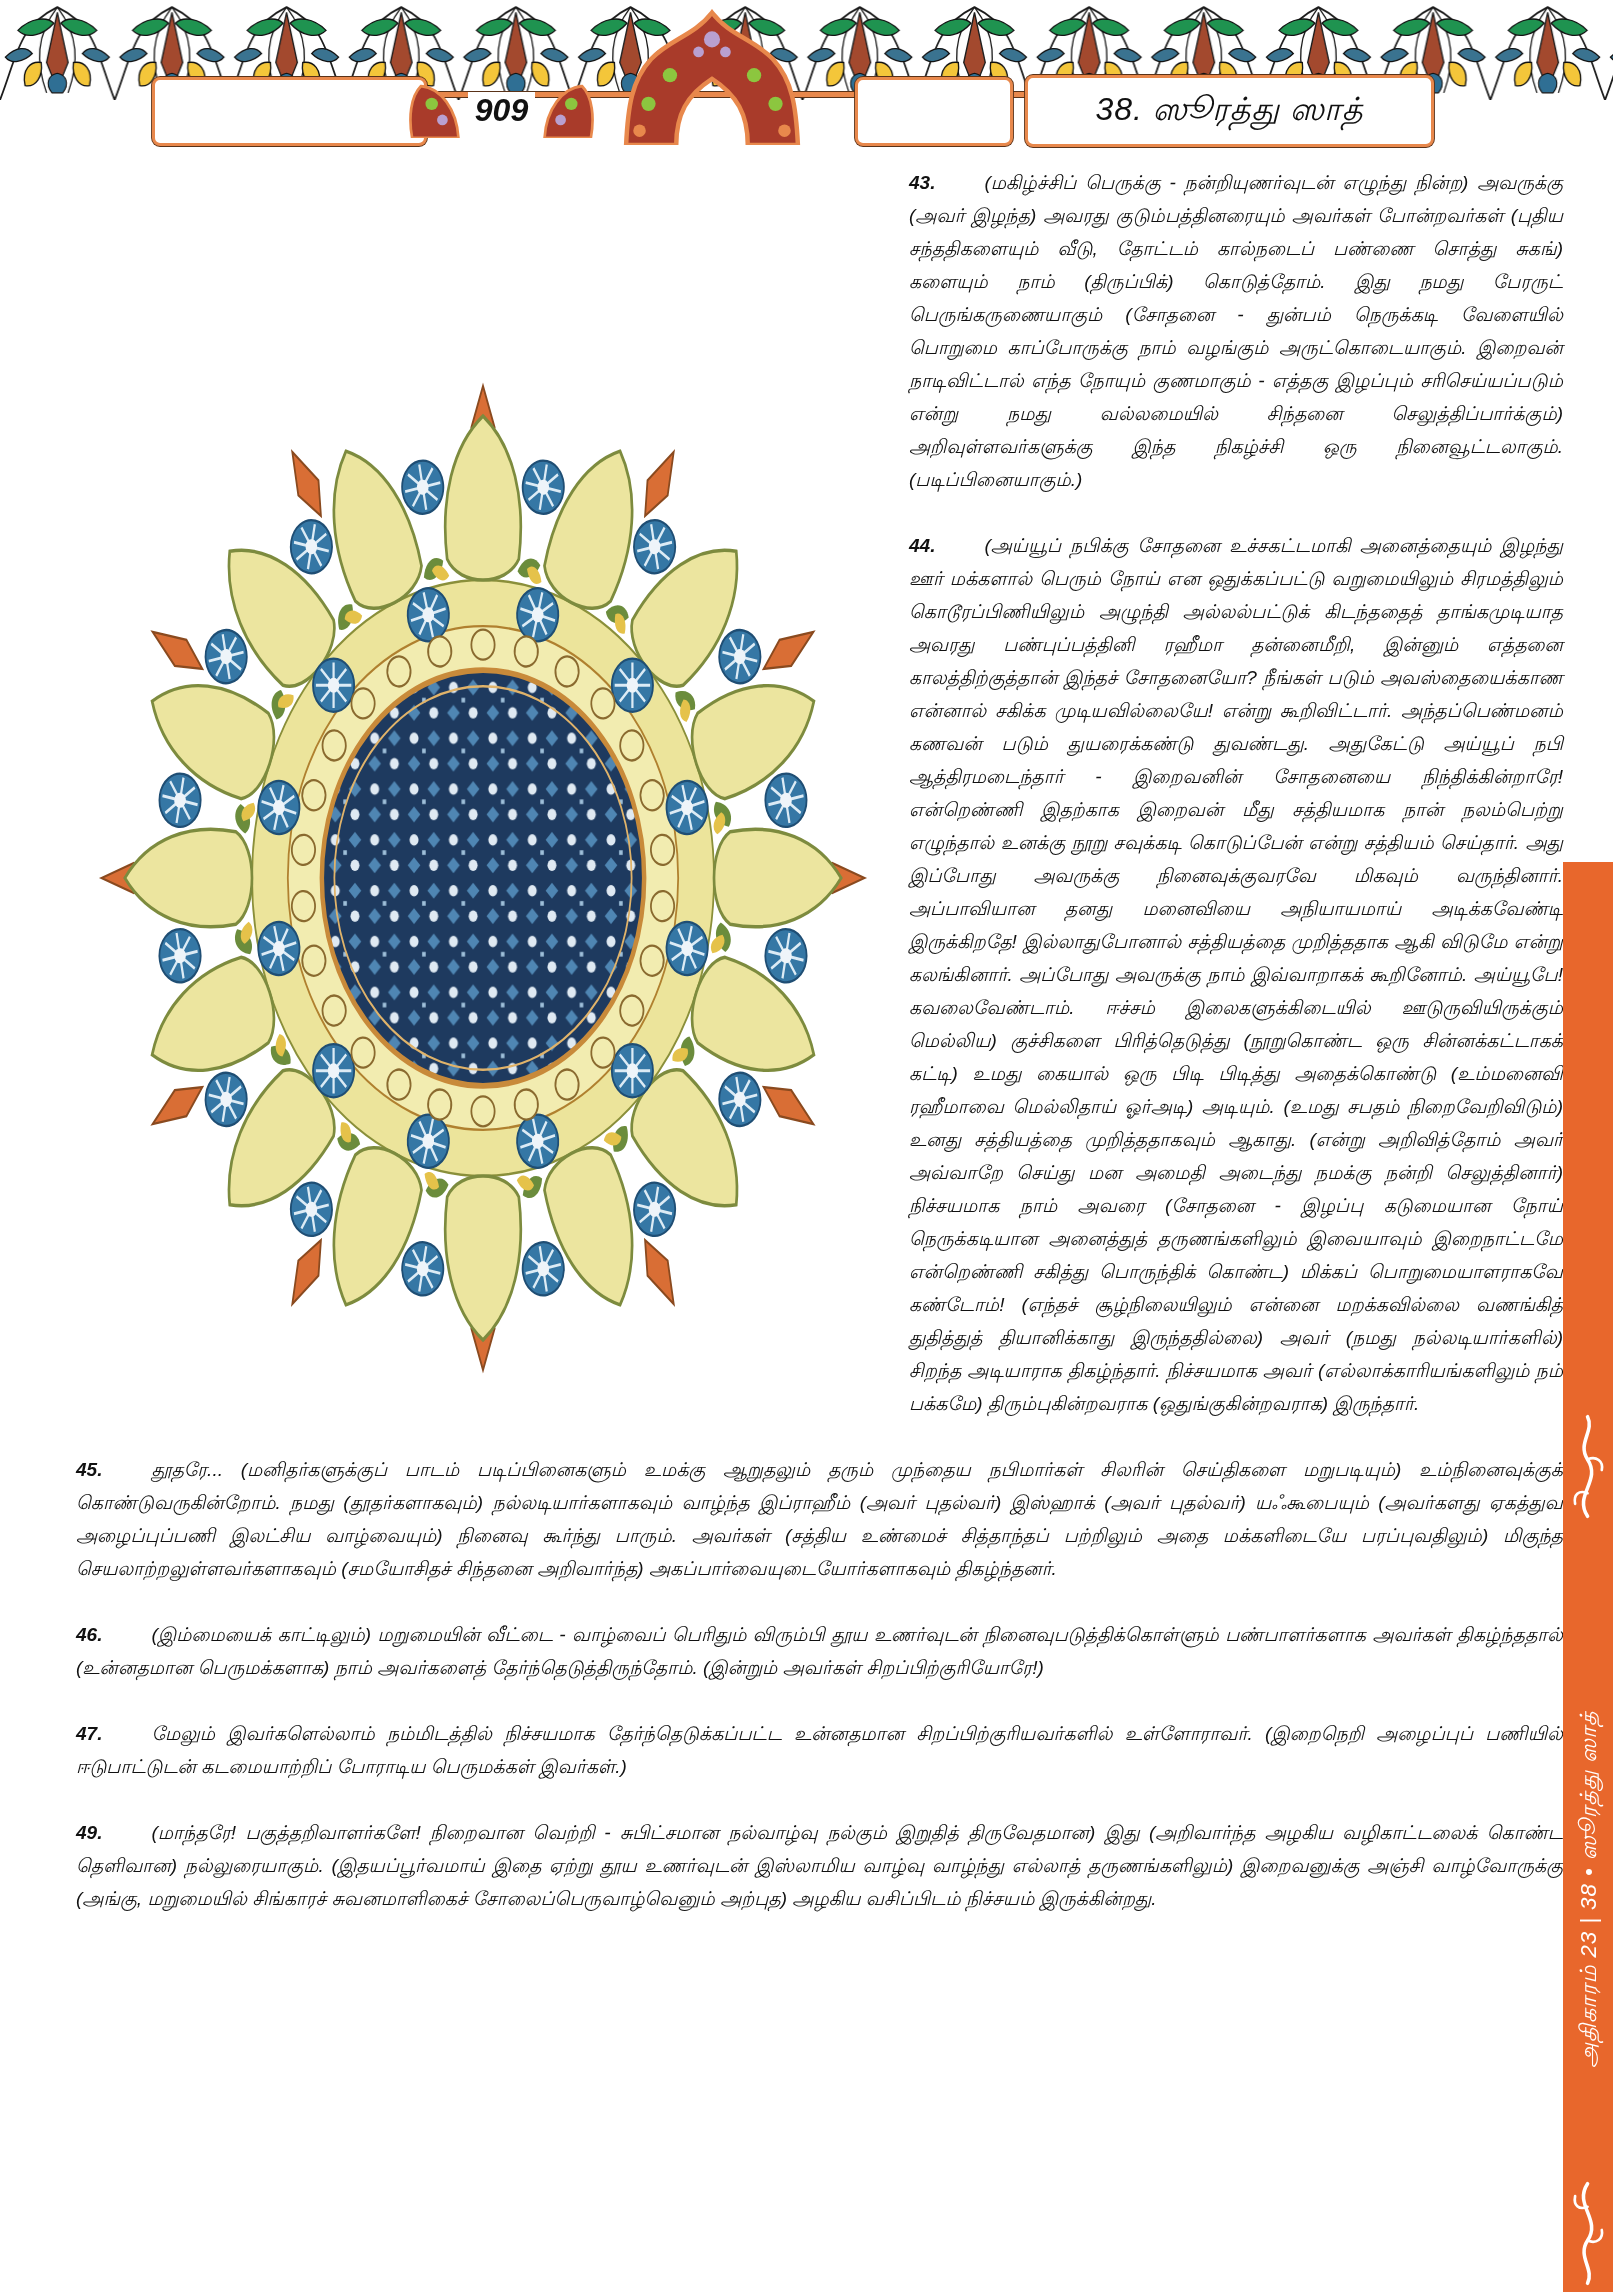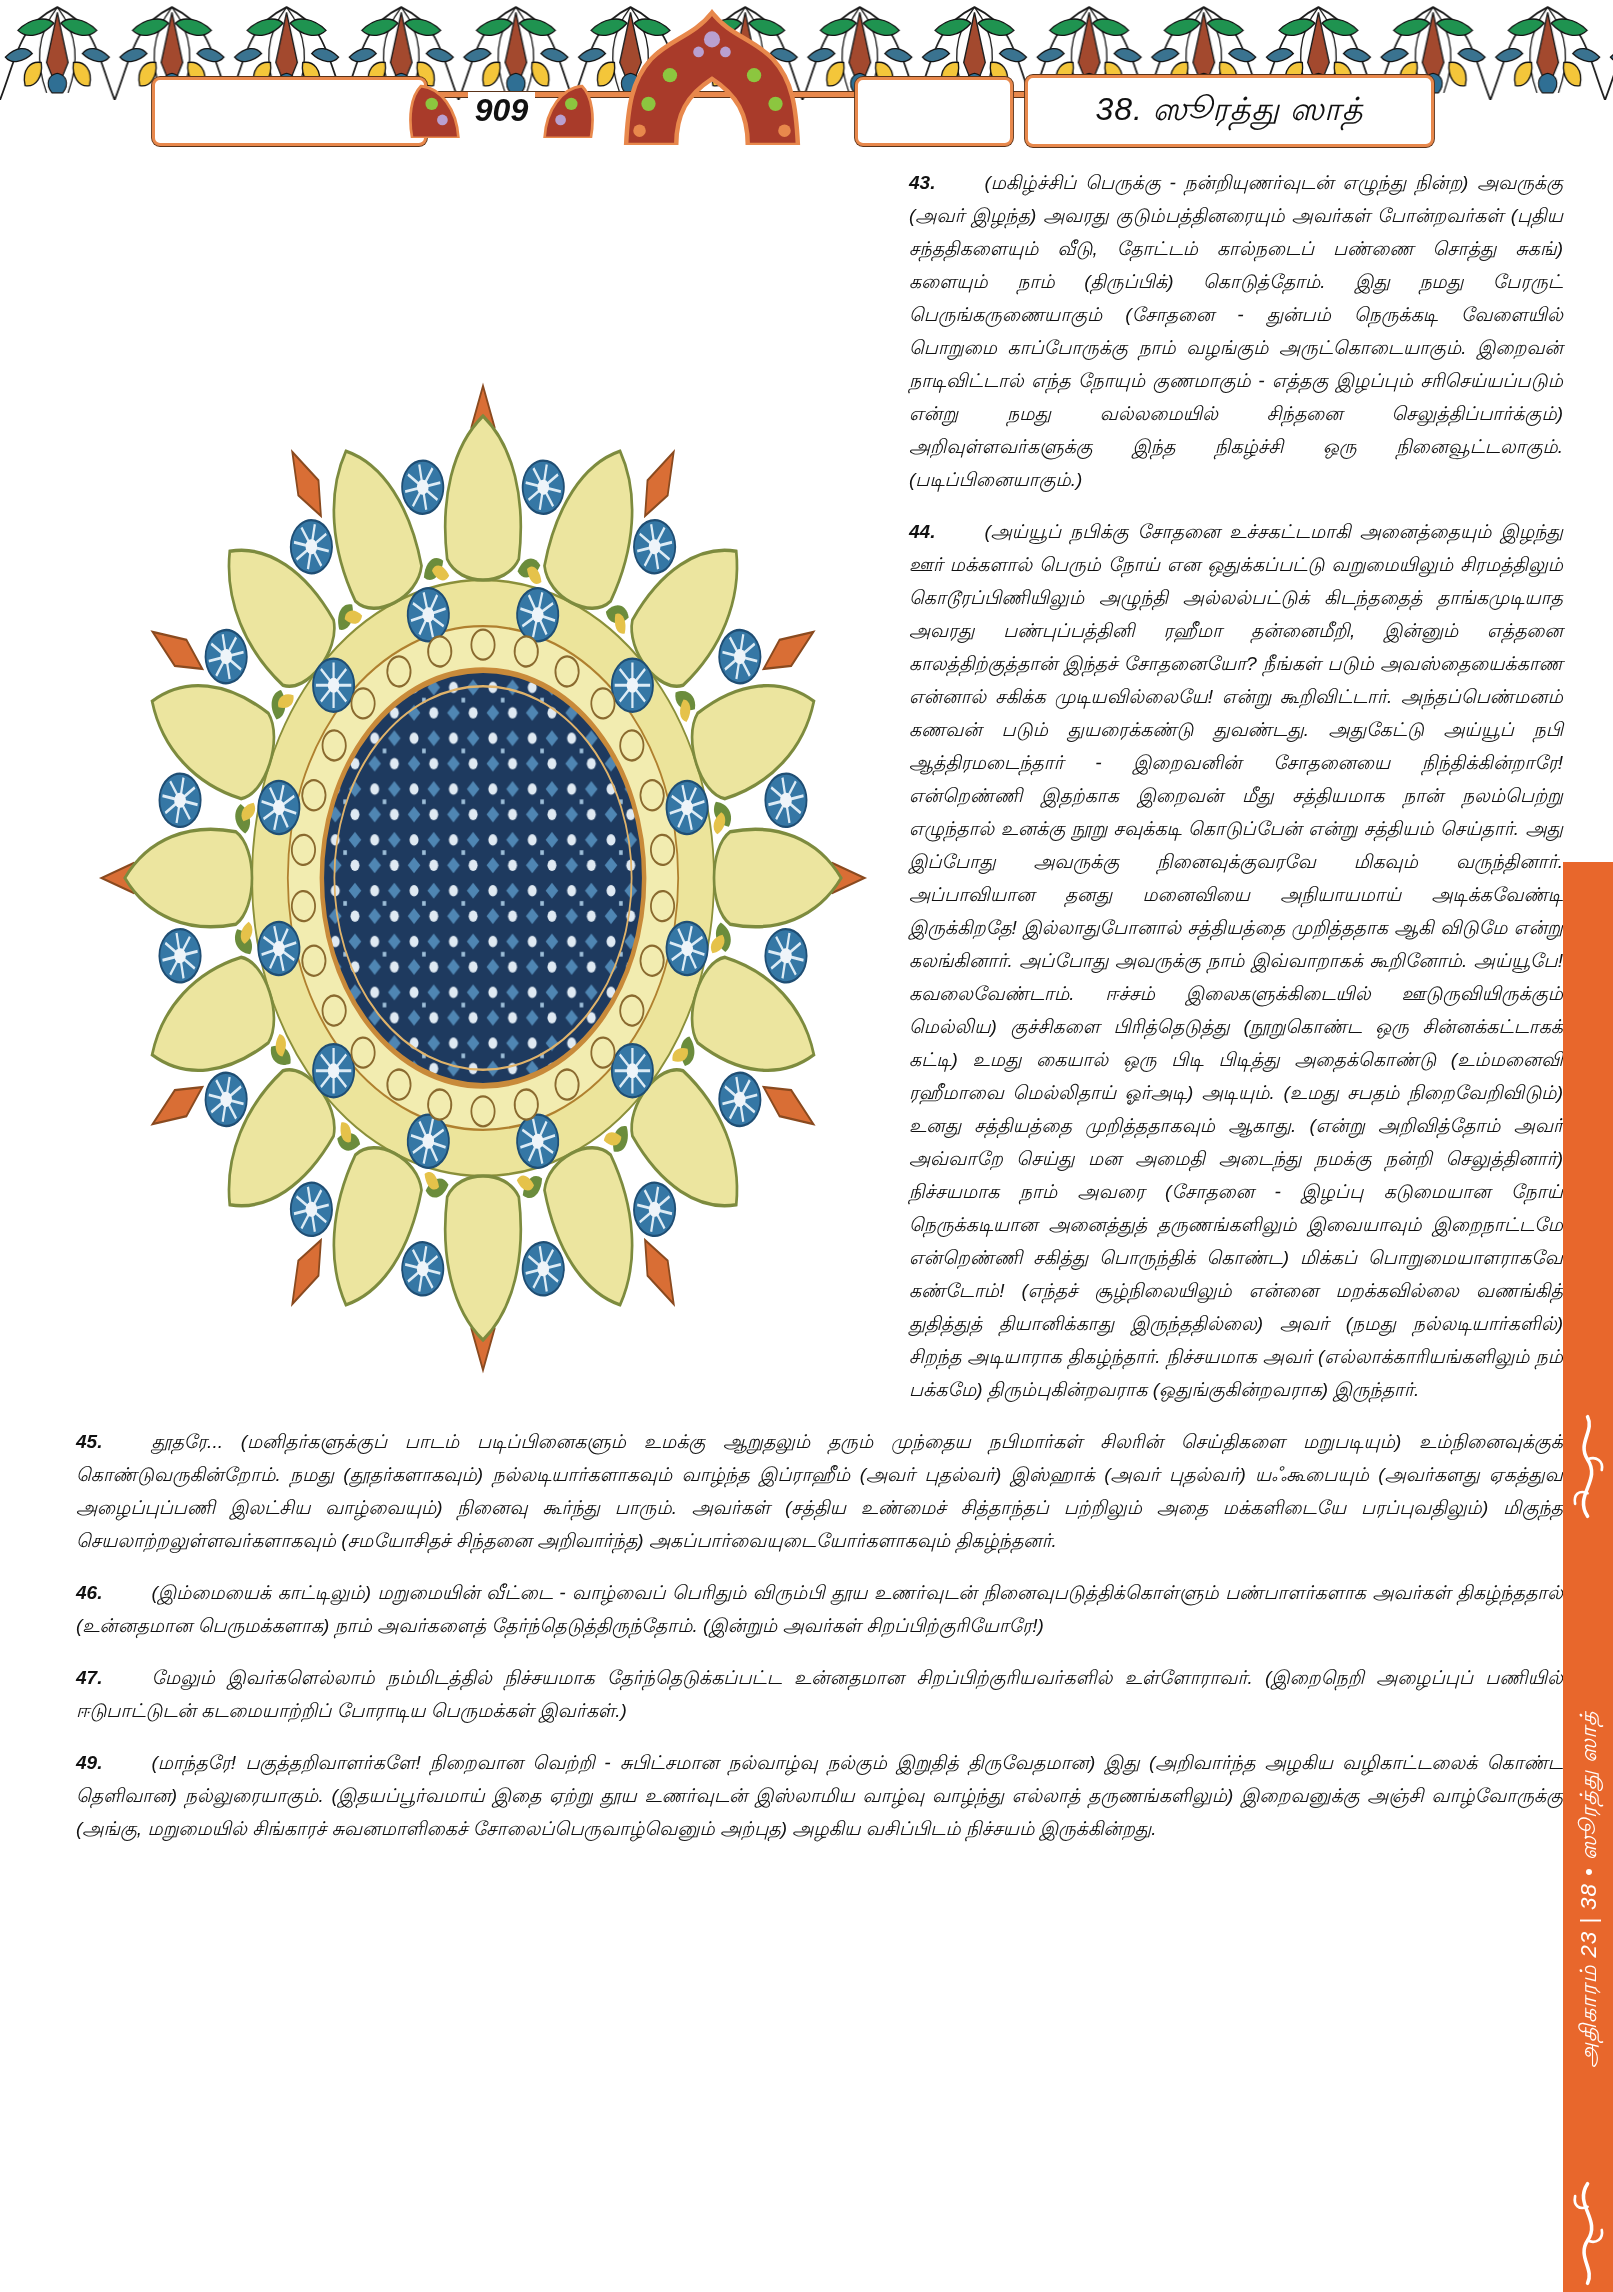--- a/index.html
+++ b/index.html
@@ -23,21 +23,21 @@
   .chapter-title{font-size:32px; letter-spacing:0.9px; color:#111; white-space:nowrap;}
   .page-number-wrap{position:absolute; top:82px; left:385px; width:233px; height:57px;
     display:flex; align-items:center; justify-content:center; gap:5.4px;}
   .page-number{font-size:32px; font-weight:bold; color:#111; background:#fff; padding:0 7.2px;}
   .arch{position:absolute; top:9px; left:584px; width:256px; height:136px;}
   
   .content{position:absolute; top:166px; left:76px; width:1487px;}
   .medallion-float{float:left; width:833px; height:1229px;}
   .medallion{display:block; margin:215px 0 0 22.4px; overflow:visible;}
   p.verse{margin:0; text-align:justify; font-size:19px; line-height:33px;}
-  p.verse + p.verse{margin-top:19px;}
+  p.verse + p.verse{margin-top:33px;}
   .vnum{font-weight:bold; padding-right:49px;}
   
   .sidebar{position:absolute; top:862px; left:1563px; width:51px; height:1430px;
     background:#e8672c;}
   .sidebar-label{
     position:absolute; top:821px; left:0; width:51px; height:412px;
     display:flex; align-items:center; justify-content:center;
     writing-mode:vertical-rl; transform:rotate(180deg);
     color:#ffffff; font-size:22.4px; white-space:nowrap; letter-spacing:0.9px;
   }

